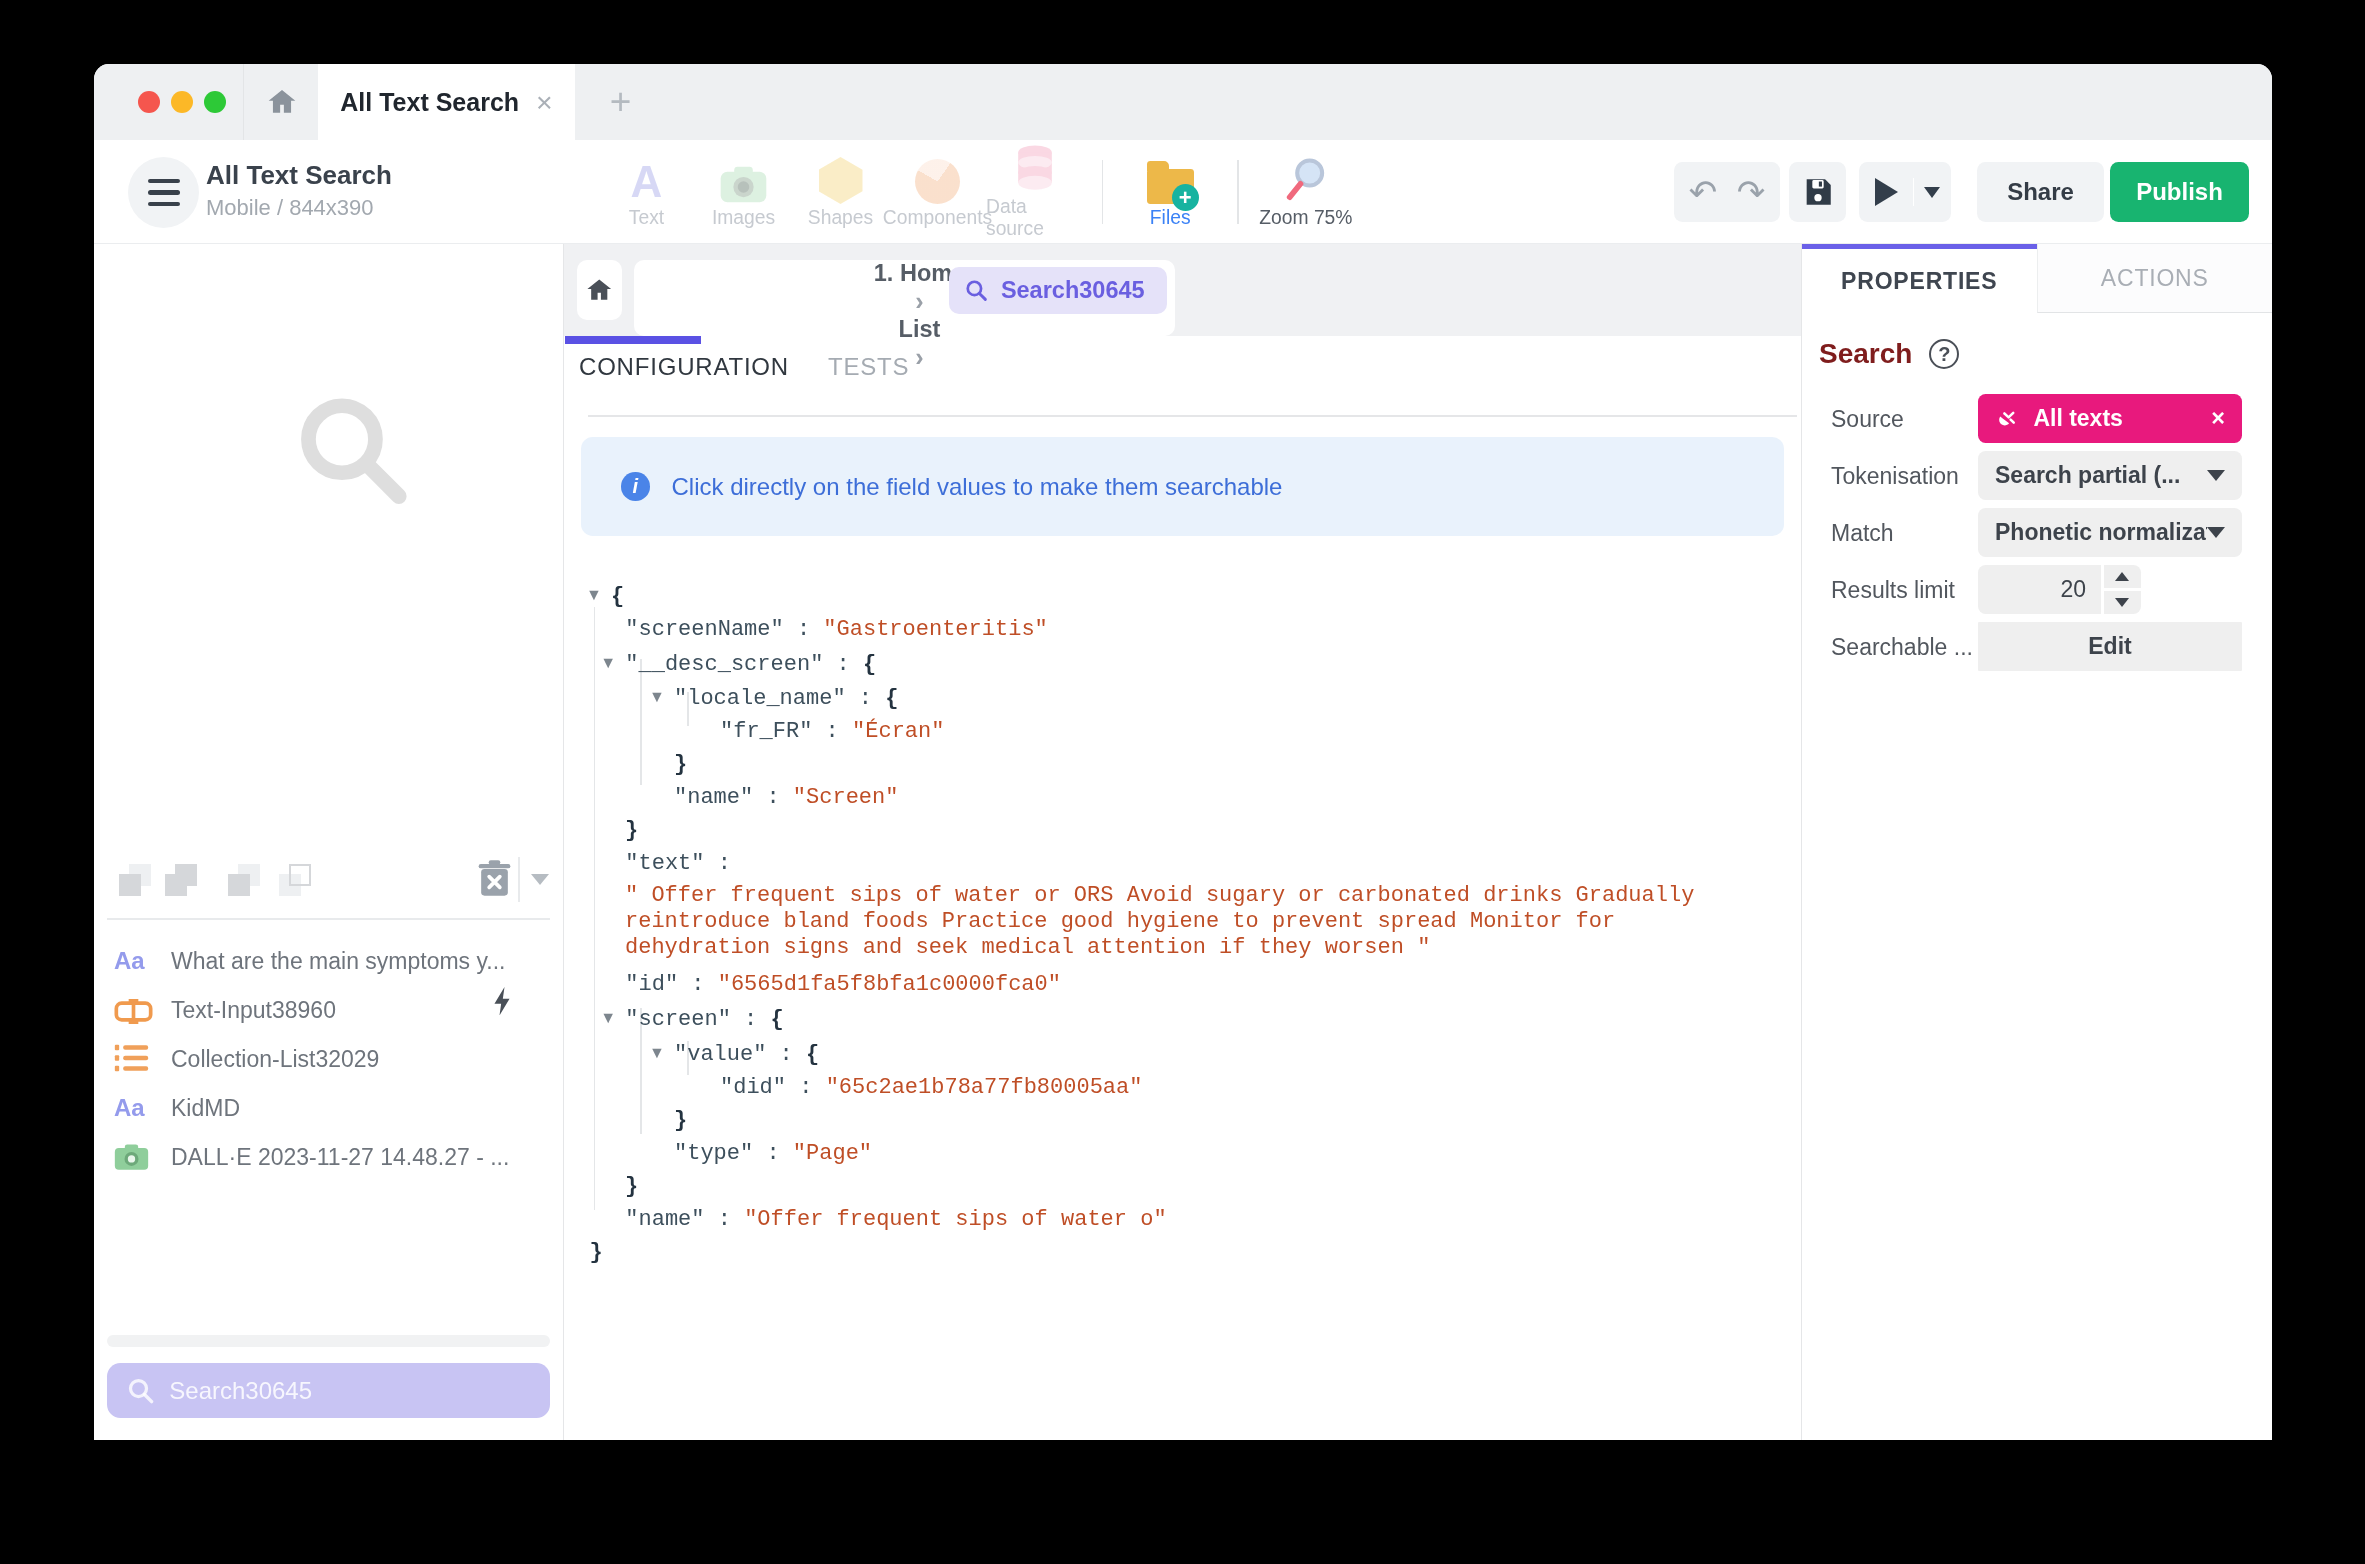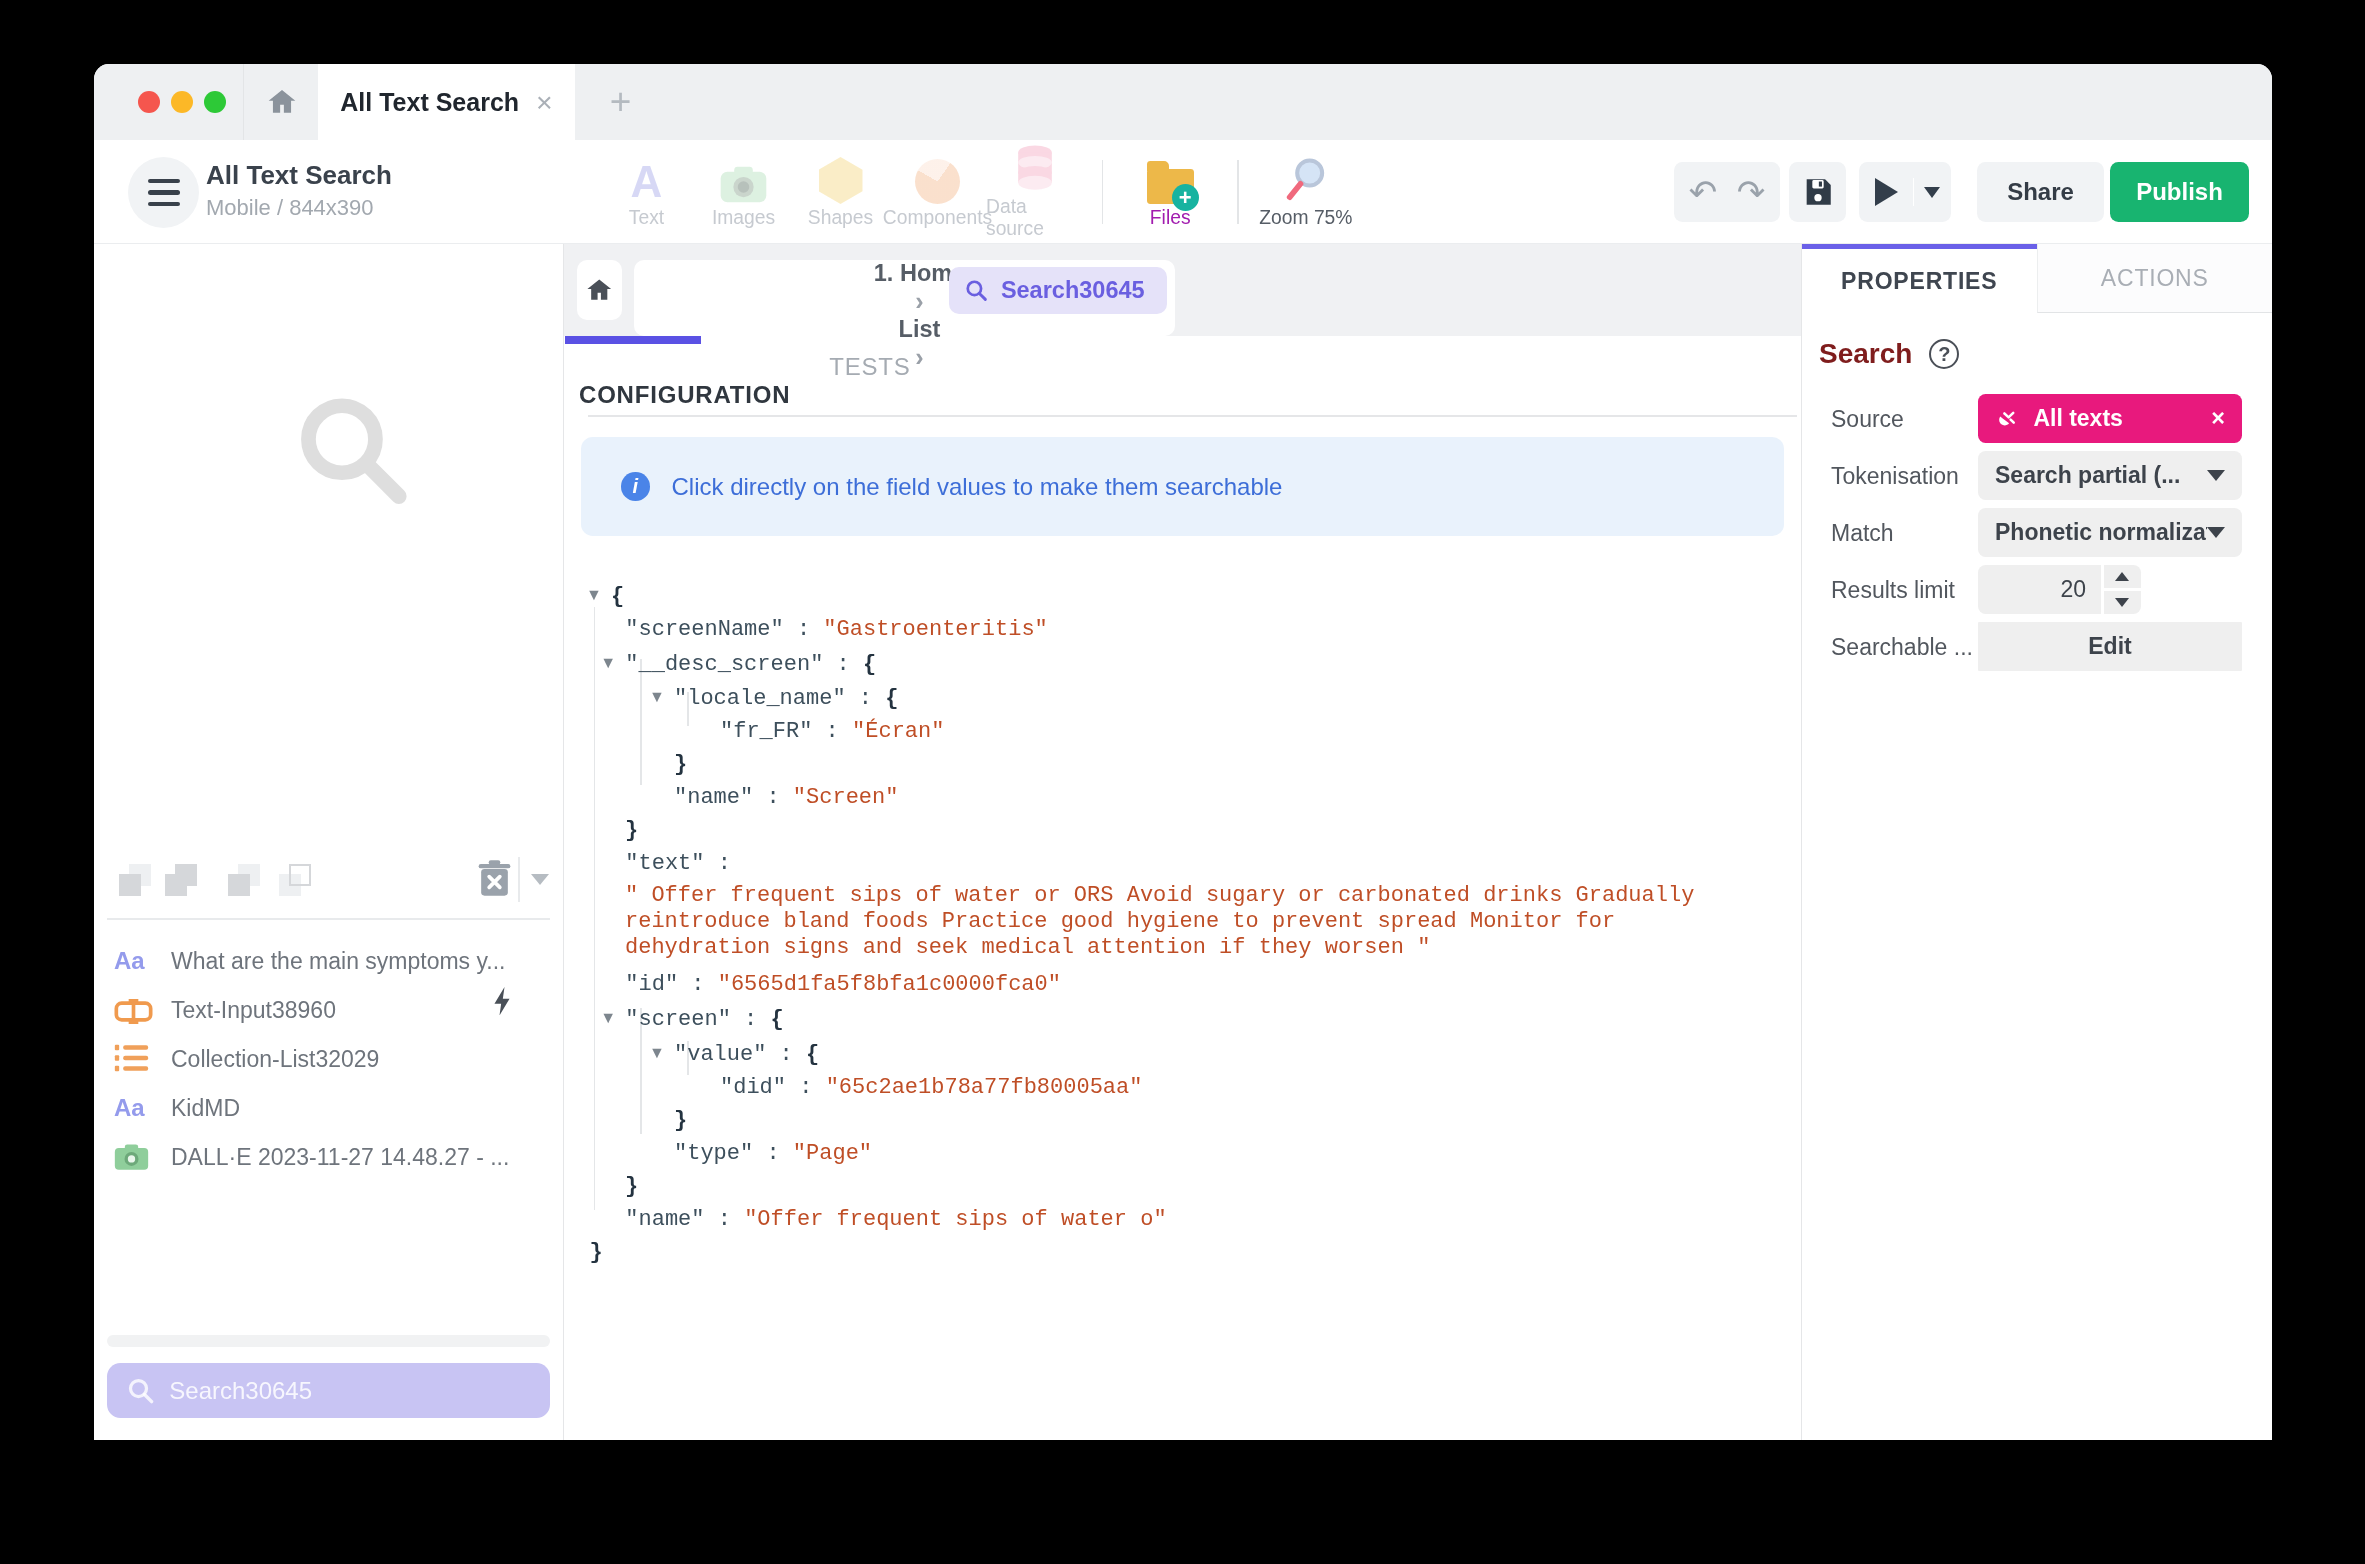--- a/index.html
+++ b/index.html
@@ -29,21 +29,21 @@
     background:#f1f3f5; display:flex; flex-direction:column; gap:7.6px; align-items:center; justify-content:center; }
   .burger i { display:block; width:32px; height:4.2px; background:#39414b; border-radius:2.5px; }
   .app-title { position:absolute; left:112px; top:20px; font-size:26px; font-weight:bold; color:#3a424c; }
   .app-sub { position:absolute; left:112px; top:55px; font-size:22px; color:#a2a8af; }
 
   .tools { position:absolute; left:504px; top:6.7px; height:91px; display:flex; align-items:center; }
   .tool { width:97px; display:flex; flex-direction:column; align-items:center; gap:3.4px; }
   .tool .glyph { height:49px; display:flex; align-items:flex-end; justify-content:center; }
   .tool .tlabel { font-size:19.3px; color:#c6cad0; }
   .tool.dim .glyph { opacity:.55; }
-  .tool.files .tlabel { color:#a21caf; }
+  .tool.files .tlabel { color:#3b82f6; }
   .tool.zoom .tlabel { color:#565d66; }
   .tool-sep { width:1.7px; height:64px; background:#e3e5e7; margin:0 18.5px; }
   .glyph-a { font-size:44px; font-weight:bold; color:#b7baee; line-height:1; }
   .hexagon { width:44px; height:47px; background:#f7e09a; clip-path:polygon(50% 0,100% 27%,100% 73%,50% 100%,0 73%,0 27%); }
   .pie { width:45px; height:45px; border-radius:50%;
     background:conic-gradient(from 300deg, #fce6d9 0 95deg, #f6c7a4 95deg 360deg); }
   .folder { position:relative; width:47px; height:35px; background:#edb849; border-radius:3.4px; }
   .folder::before { content:""; position:absolute; top:-7.6px; left:0; width:22px; height:10px;
     background:#edb849; border-radius:3.4px 5px 0 0; }
   .folder .plus { position:absolute; right:-5px; bottom:-6.7px; width:27px; height:27px; border-radius:50%;
@@ -100,21 +100,21 @@
     border-radius:10px; display:flex; align-items:center; padding-left:30px;flex-direction:column; }
   .bc-item { font-size:23.5px; font-weight:bold; color:#565d66; }
   .bc-sep { font-size:25px; color:#9aa0a8; margin:0 22px; font-weight:bold; }
   .bc-current { position:absolute; right:8.4px; top:6.7px; height:47px; background:#e5e2f9; border-radius:10px;
     display:flex; align-items:center; padding:0 22px 0 15px; gap:11.8px; }
   .bc-current .cur-label { font-size:23.5px; font-weight:bold; color:#6a5fe0; }
   .accent-bar { position:absolute; left:0.8px; top:92px; width:136px; height:7.6px; background:#5a51e4; }
 
   .cfg-tabs { position:absolute; left:15px; top:109px; display:flex; gap:39px; }
   .cfg-tab { font-size:24px; letter-spacing:0.8px; }
-  .cfg-tab.on { color:#30373f; font-weight:bold;margin-top:28px; }
+  .cfg-tab.on { color:#30373f; font-weight:normal; }
   .cfg-tab.off { color:#a5abb2; }
   .cfg-sep { position:absolute; left:23.5px; top:171px; width:1209px; height:1.7px; background:#e5e6e8; }
 
   .banner { position:absolute; left:17px; top:193px; width:1203px; height:99px; background:#e9f2fc;
     border-radius:11.8px; display:flex; align-items:center; padding-left:40px; gap:22px; }
   .info-ic { width:28.5px; height:28.5px; border-radius:50%; background:#4a84e8; color:#fff;
     font-size:20px; font-weight:bold; text-align:center; line-height:28.5px; font-style:italic; }
   .banner .btext { font-size:24px; color:#3d6ed8; }
 
   

